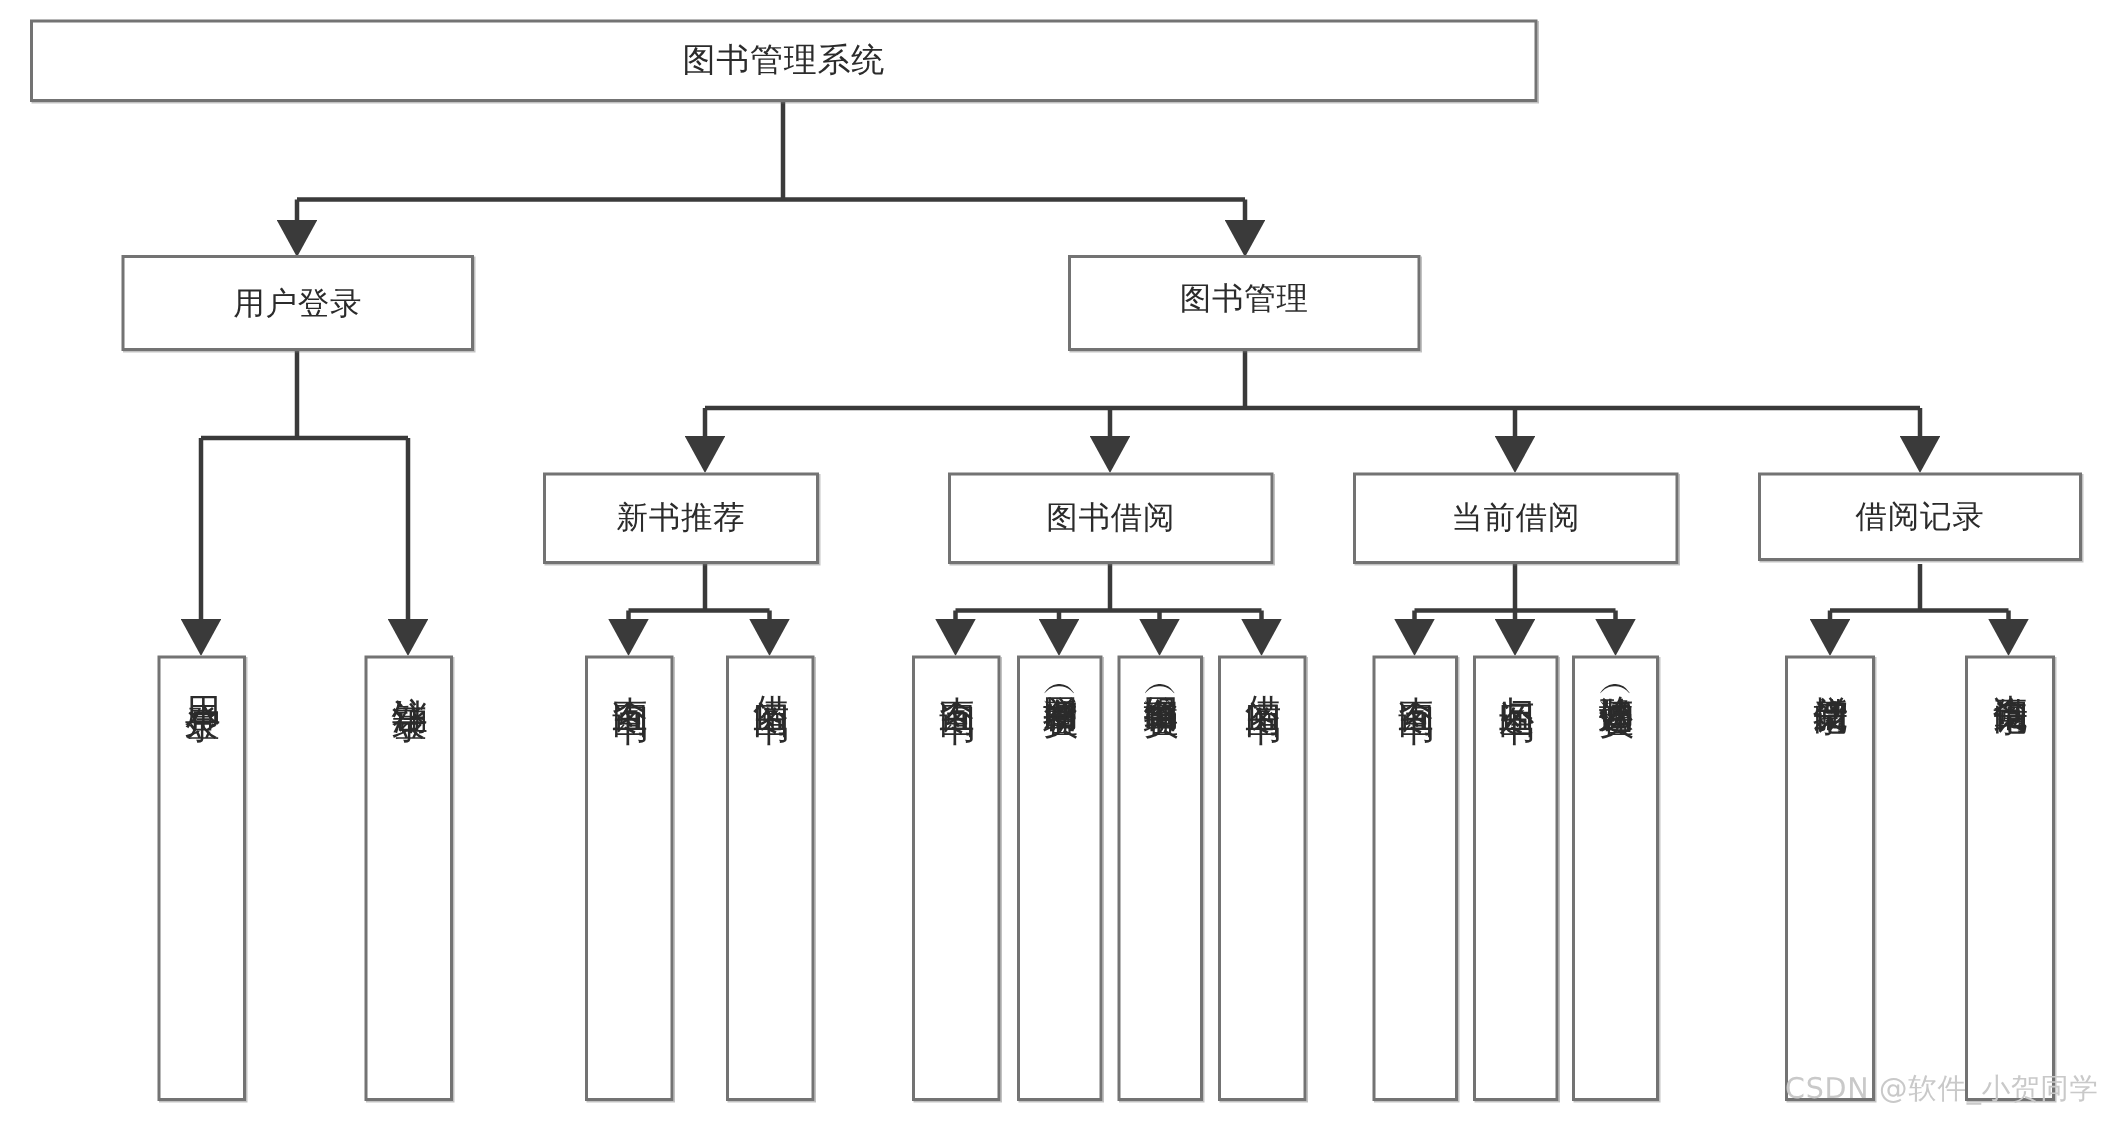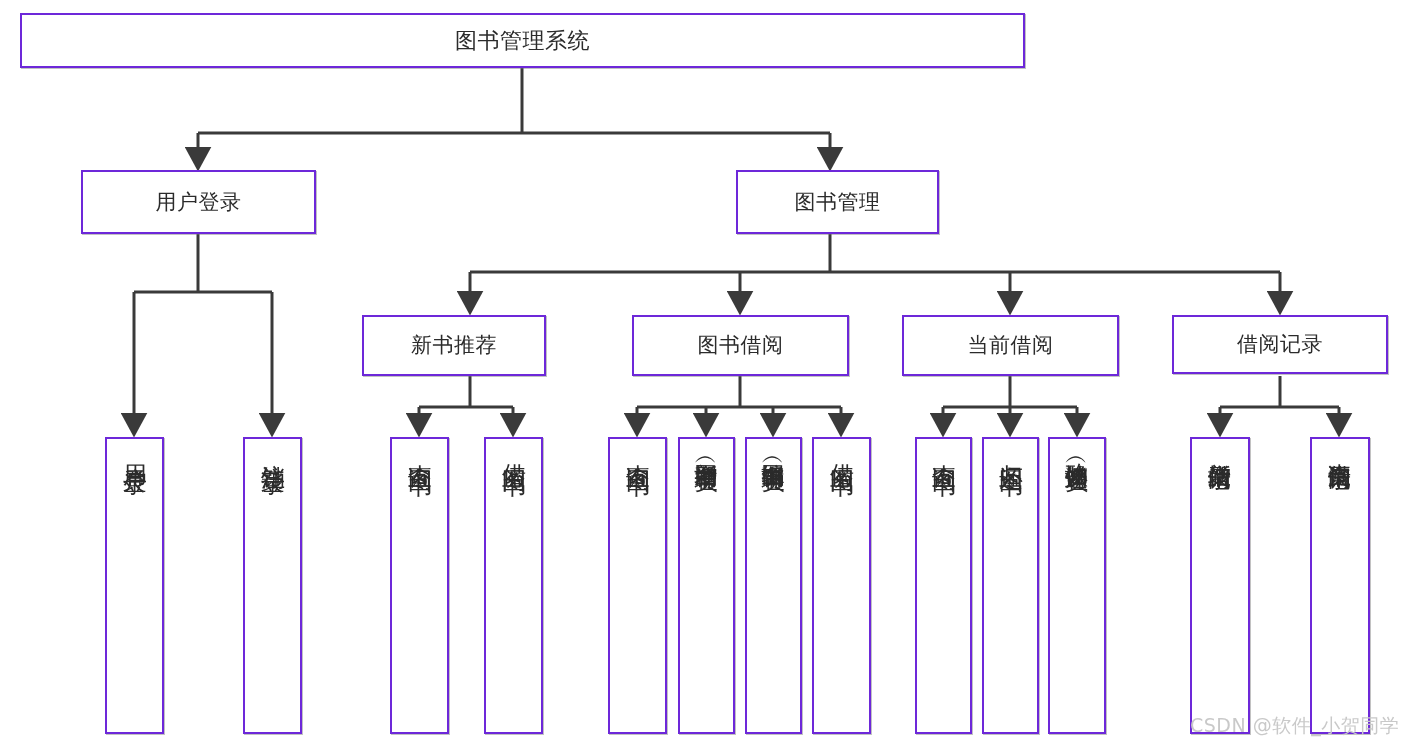--- a/index.html
+++ b/index.html
@@ -23,21 +23,21 @@
     left: 0;
     top: 0;
     width: 1405px;
     height: 747px;
     pointer-events: none;
   }
   .node {
     position: absolute;
     box-sizing: border-box;
     background: #ffffff;
-    border: 2px solid #6d28d9;
+    border: 2px solid #737373;
     display: flex;
     align-items: center;
     justify-content: center;
     color: #2b2b2b;
     box-shadow: 1px 1px 0 rgba(120,120,120,0.45);
   }
   .node-label {
     display: block;
     text-align: center;
     line-height: 1.18;
@@ -135,21 +135,21 @@
     </g>
   </svg>
 
   <div class="node horiz root" style="left:20px; top:13px; width:1005px; height:55px;">
     <span class="node-label">图书管理系统</span>
   </div>
 
   <div class="node horiz" style="left:81px; top:170px; width:235px; height:64px;">
     <span class="node-label">用户登录</span>
   </div>
-  <div class="node horiz" style="left:736px; top:170px; width:203px; height:64px;">
+  <div class="node horiz" style="left:712px; top:170px; width:235px; height:64px;font-family:Liberation Mono, monospace;">
     <span class="node-label">图书管理</span>
   </div>
 
   <div class="node horiz" style="left:362px; top:315px; width:184px; height:61px;">
     <span class="node-label">新书推荐</span>
   </div>
   <div class="node horiz" style="left:902px; top:315px; width:217px; height:61px;">
     <span class="node-label">当前借阅</span>
   </div>
   <div class="node horiz" style="left:632px; top:315px; width:217px; height:61px;">

